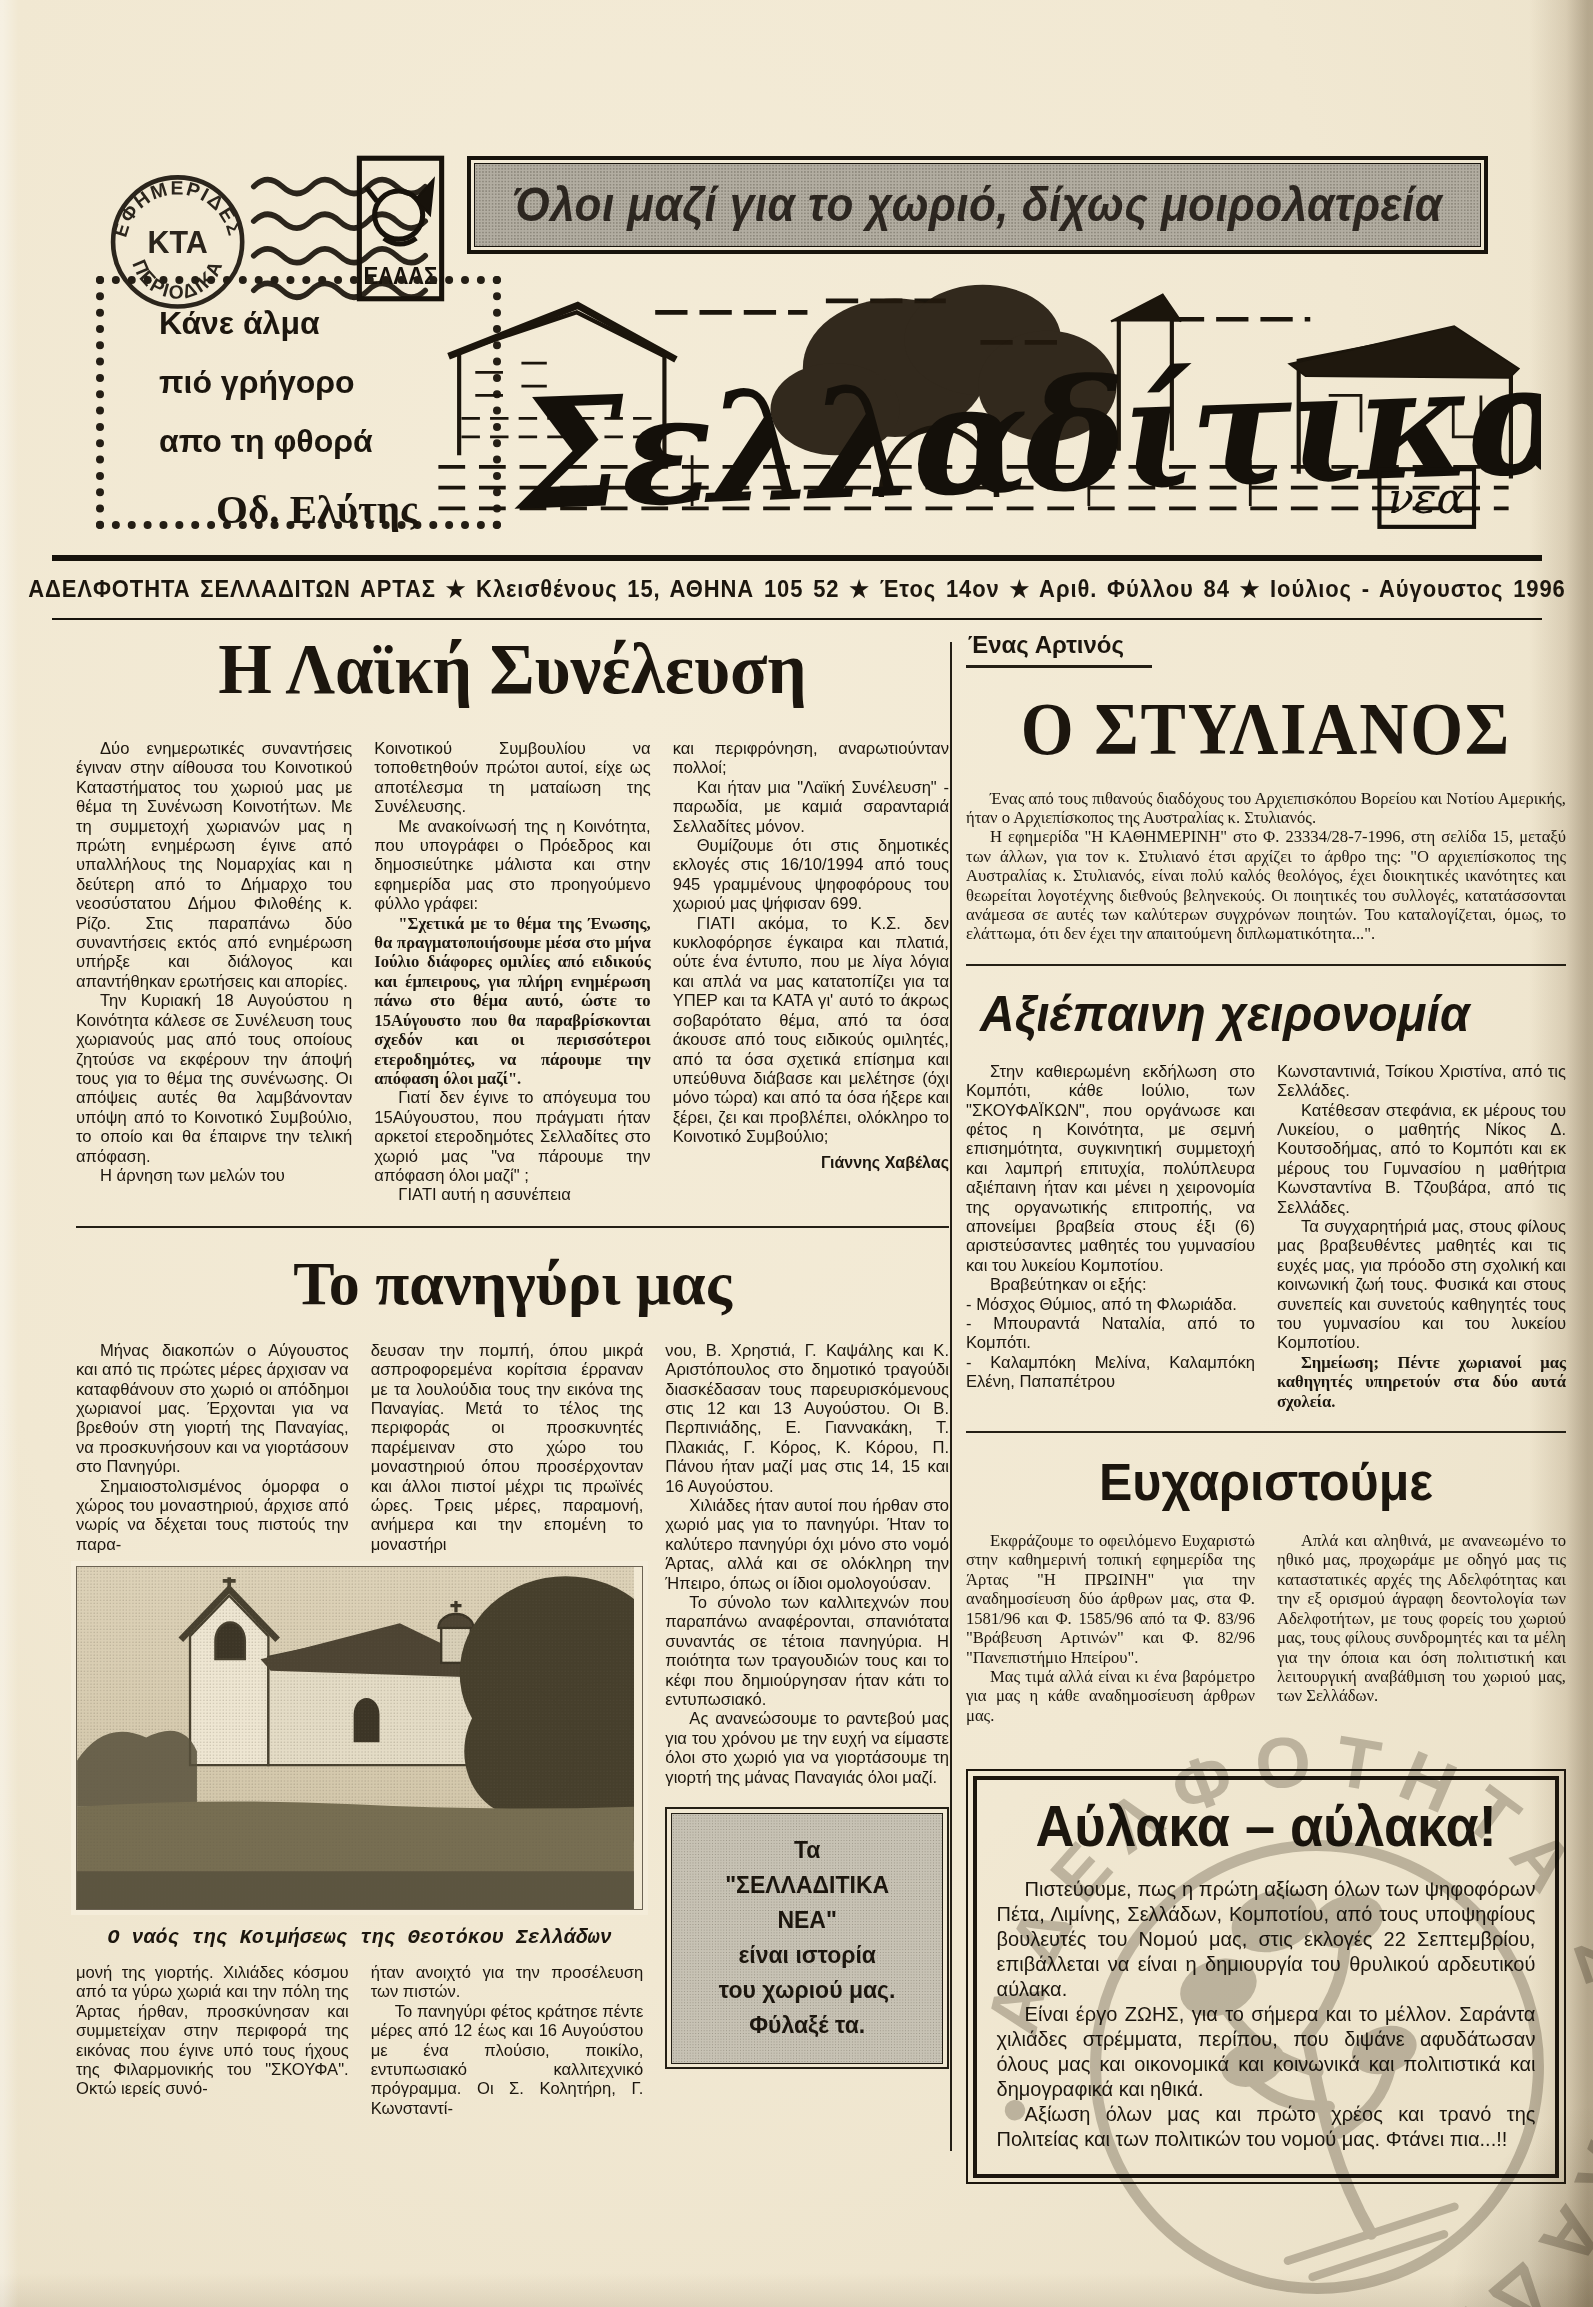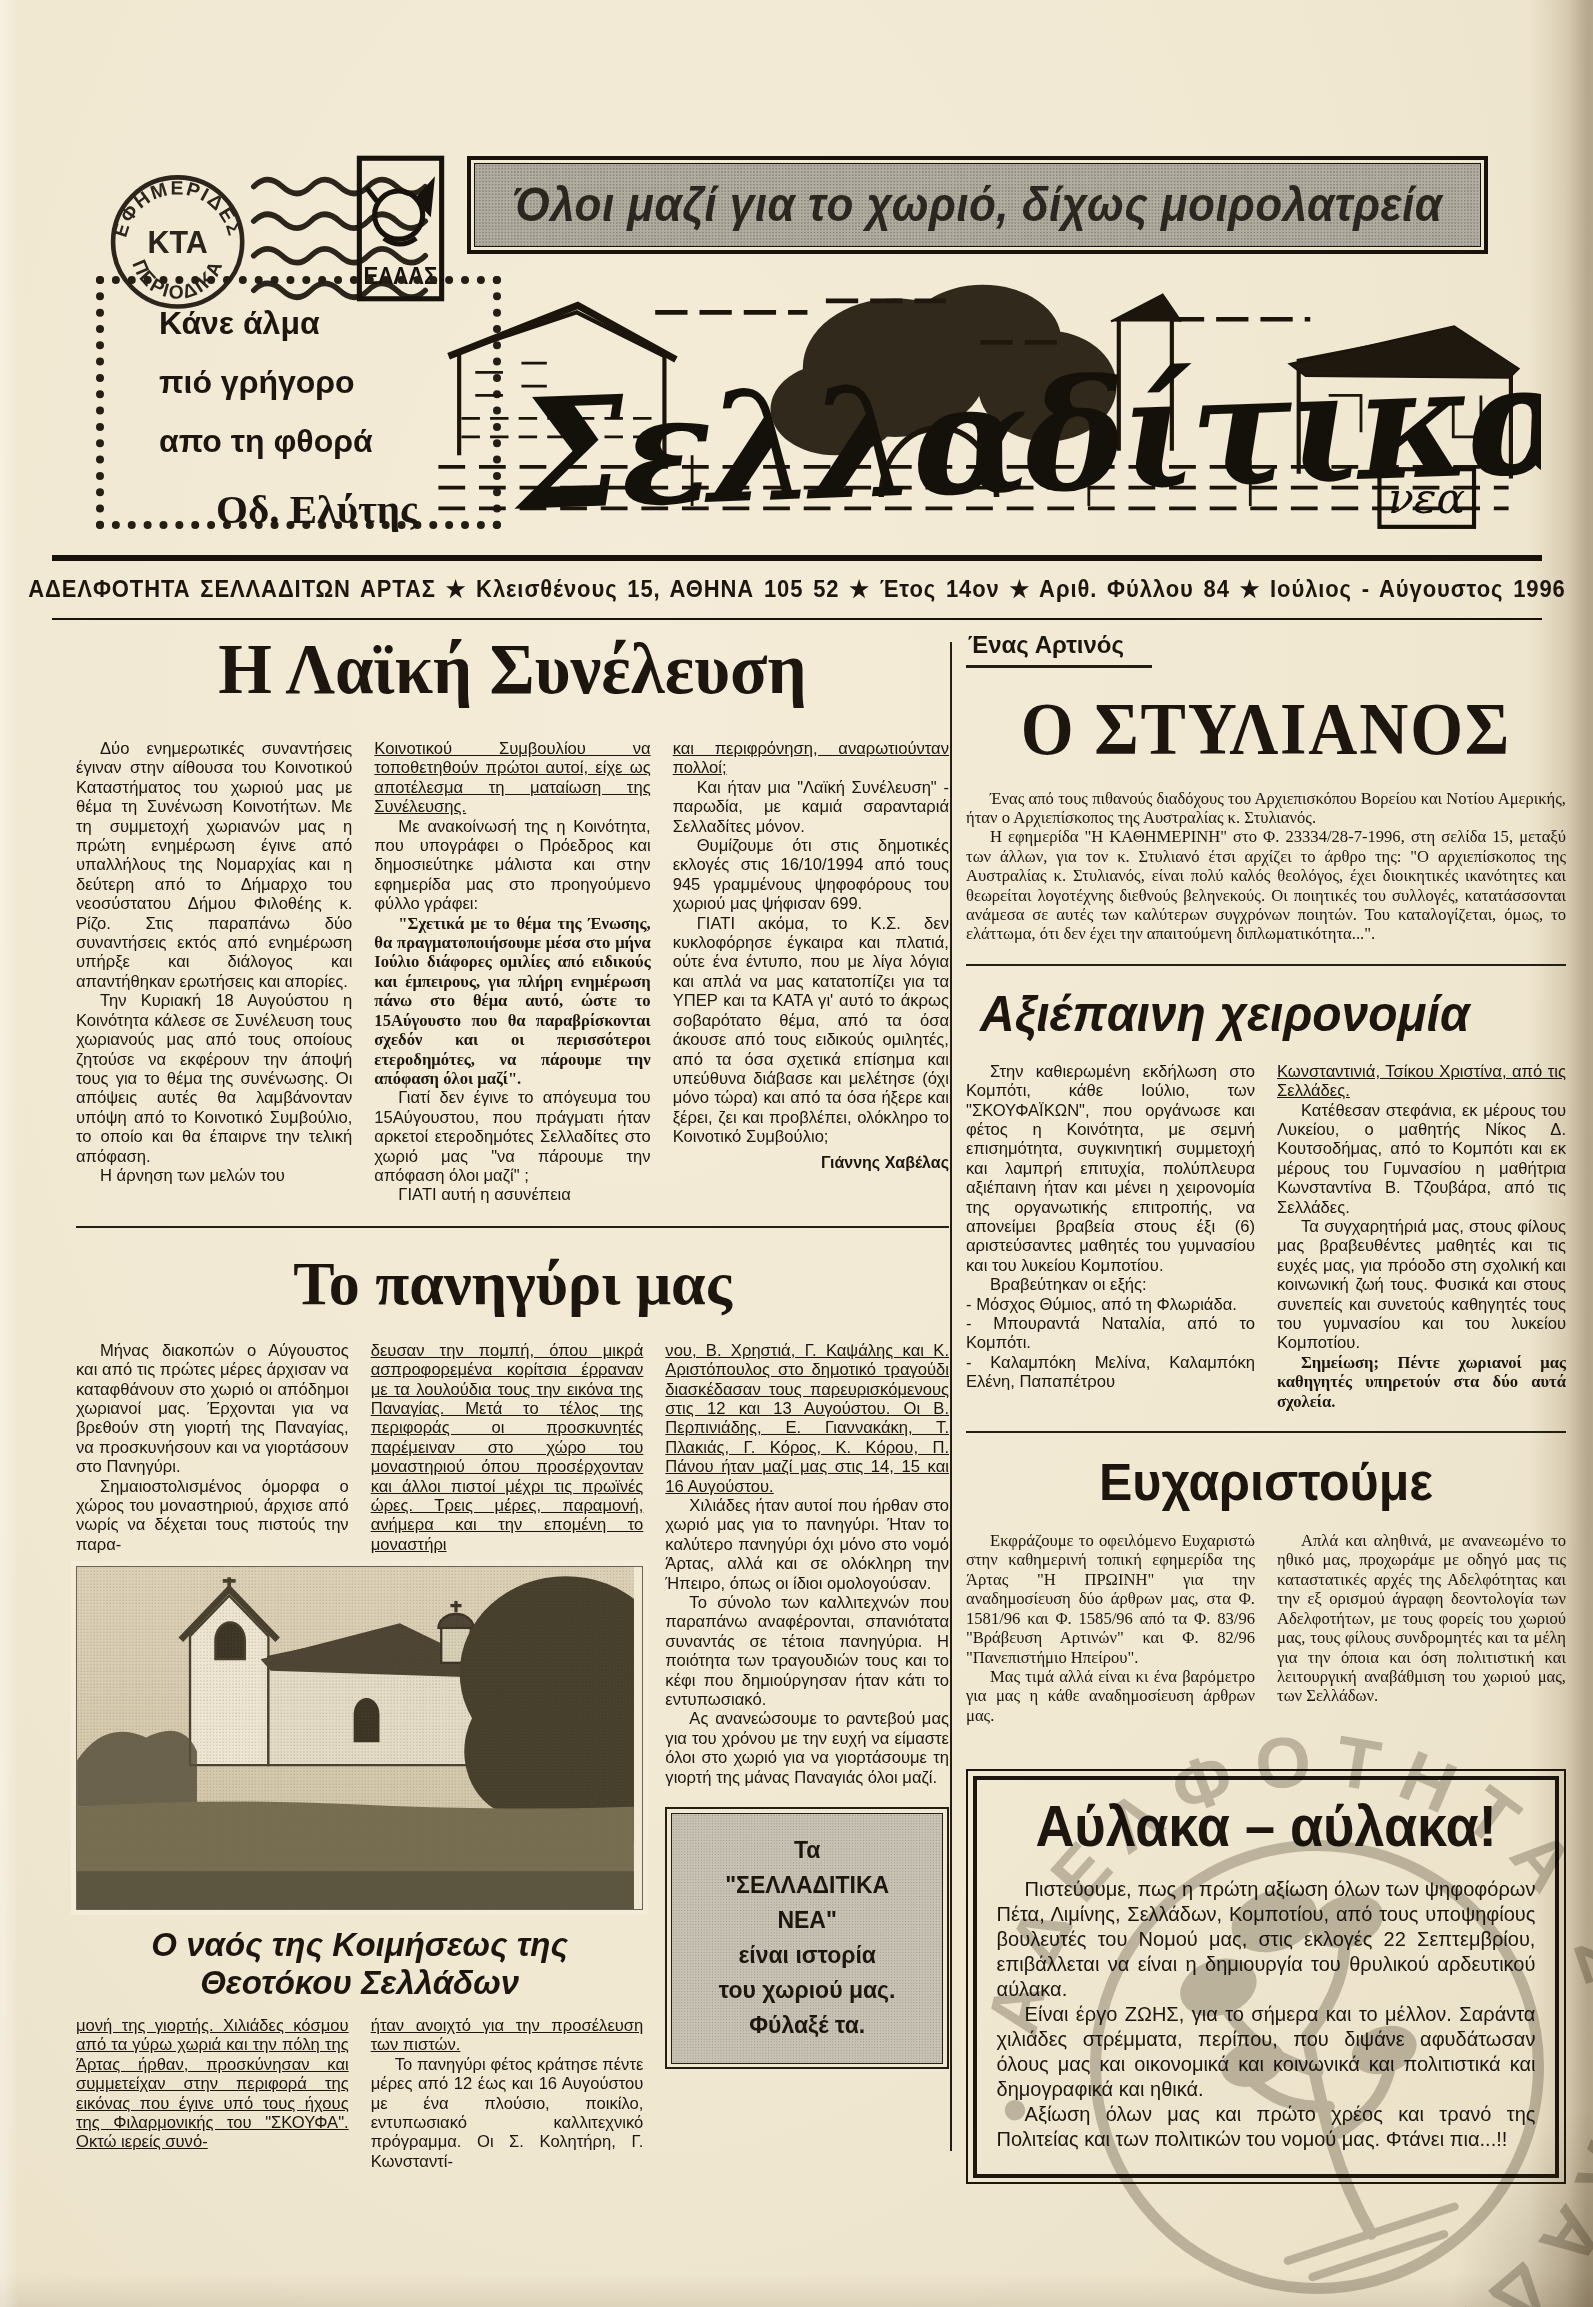--- a/index.html
+++ b/index.html
@@ -39,36 +39,36 @@
     left:52px; top:555px; width:1490px; height:65px; box-sizing:border-box;
     border-top:6.5px solid #17130c; border-bottom:2.3px solid #17130c;
     display:flex; align-items:center; justify-content:center;
   }
   #infoBar .line{font-weight:bold; font-size:22px; letter-spacing:0.9px; word-spacing:2.8px; white-space:nowrap; transform:scaleY(1.05);}
   
   .headline-serif{font-family:"Liberation Serif",serif; font-weight:bold; text-align:center;}
   .col{font-size:16.6px; line-height:19.4px; text-align:justify;}
   .col.serif{font-family:"Liberation Serif",serif;}
   .col p{margin:0; text-indent:24px;}
-  .col p.cont{text-indent:0;text-decoration:underline;}
+  .col p.cont{text-indent:0;}
   .col p.q{font-family:"Liberation Serif",serif; font-weight:bold;}
   .col p.byline{text-align:right; font-weight:bold; text-indent:0; margin-top:6.5px; font-size:16px;}
   .col p.note{font-family:"Liberation Serif",serif; font-weight:bold;}
   .col p.li{text-indent:0;}
   .rule{border:none; border-top:2.3px solid #241f15; margin:0;}
   .vrule{width:2.3px; background:#241f15;}
   .flexrow{display:flex; gap:22px;}
   .flexrow > .col{flex:1; min-width:0;}
   
   #leftSec{left:76px; top:630px; width:873px;}
   #h-synelefsi{font-size:69px; margin:0 0 30px 0; transform:scaleY(1.05);}
   #h-panigiri{font-size:62px; margin:20px 0 22px 0;}
   #panPhoto{margin-top:12px; border:1.8px solid #6b6252; outline:5.5px solid #f4ecd9; box-sizing:border-box;}
   #panPhoto svg{display:block;}
-  .caption{font-family:Liberation Sans, sans-serif; font-style:italic; font-weight:bold; font-size:33px; text-align:center; margin:15.7px 0 14px 0;}
+  .caption{font-family:Liberation Mono, monospace; font-style:italic; font-weight:bold; font-size:20px; text-align:center; margin:15.7px 0 14px 0;}
   #keepBox{margin-top:20px; border:2.3px solid #241f15; padding:3.7px; }
   #keepBox .inner{
     border:1.8px solid #241f15; background-color:#c7c2b4;
     background-image:radial-gradient(#9a9486 0.6px, rgba(0,0,0,0) 0.6px); background-size:2.8px 2.8px;
     padding:19.4px 9.2px; text-align:center;
   }
   #keepBox p{margin:0; font-weight:bold; font-size:23px; line-height:35px;}
   
   #rightSec{left:966px; top:631px; width:600px;}
   #kicker{display:inline-block; font-weight:bold; font-size:24px; border-bottom:3.2px solid #241f15; padding:0 28px 5.5px 1.8px; margin-bottom:22px;}

